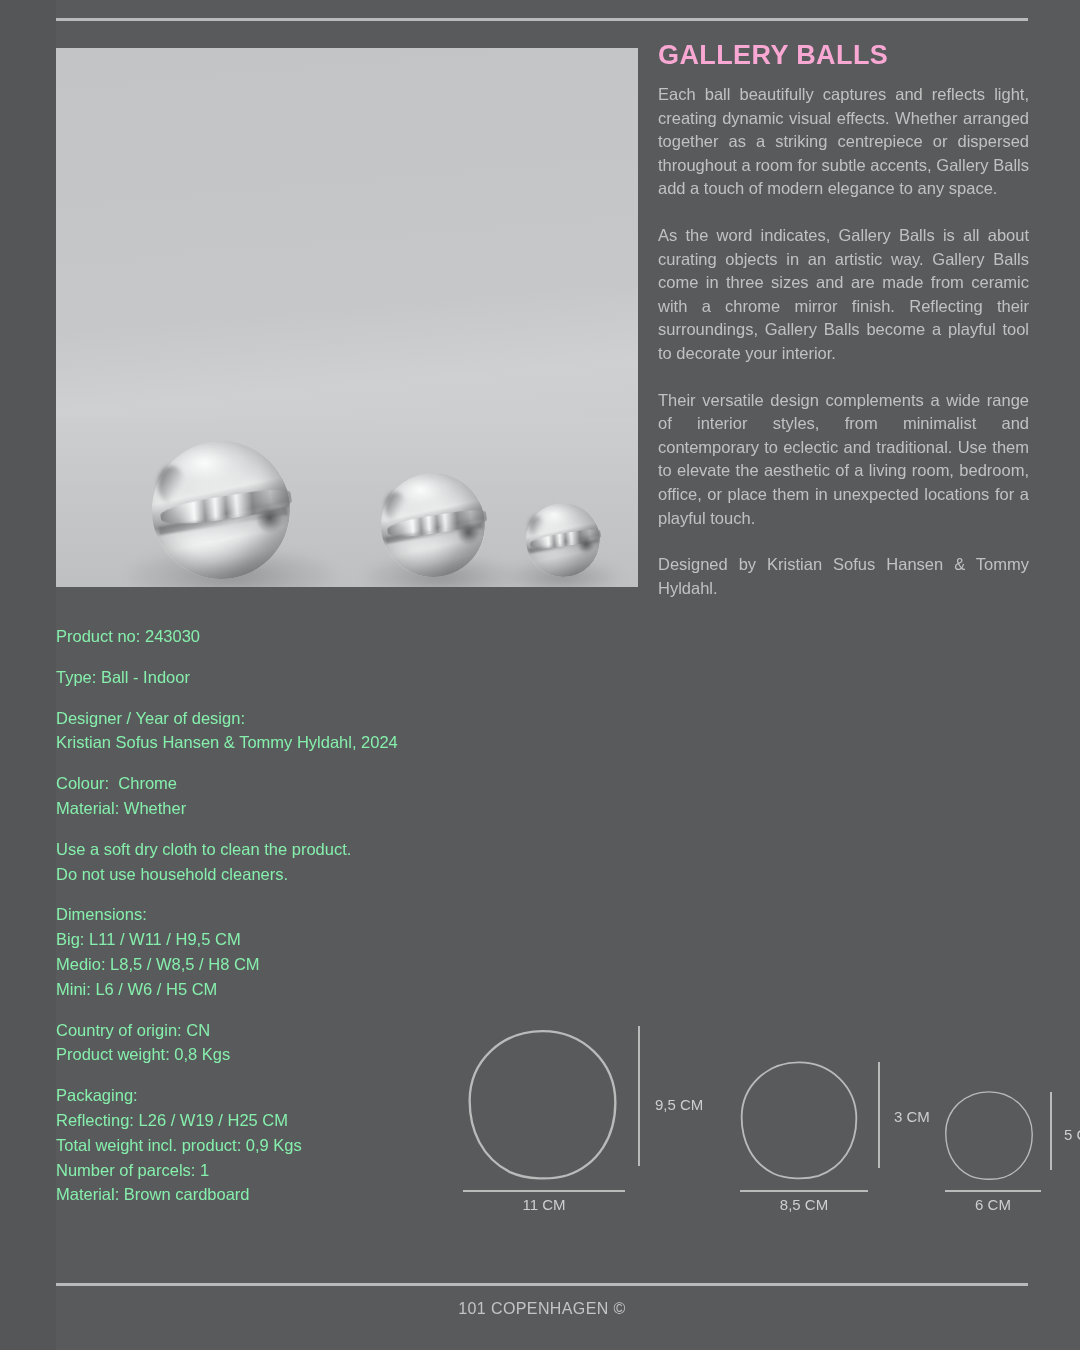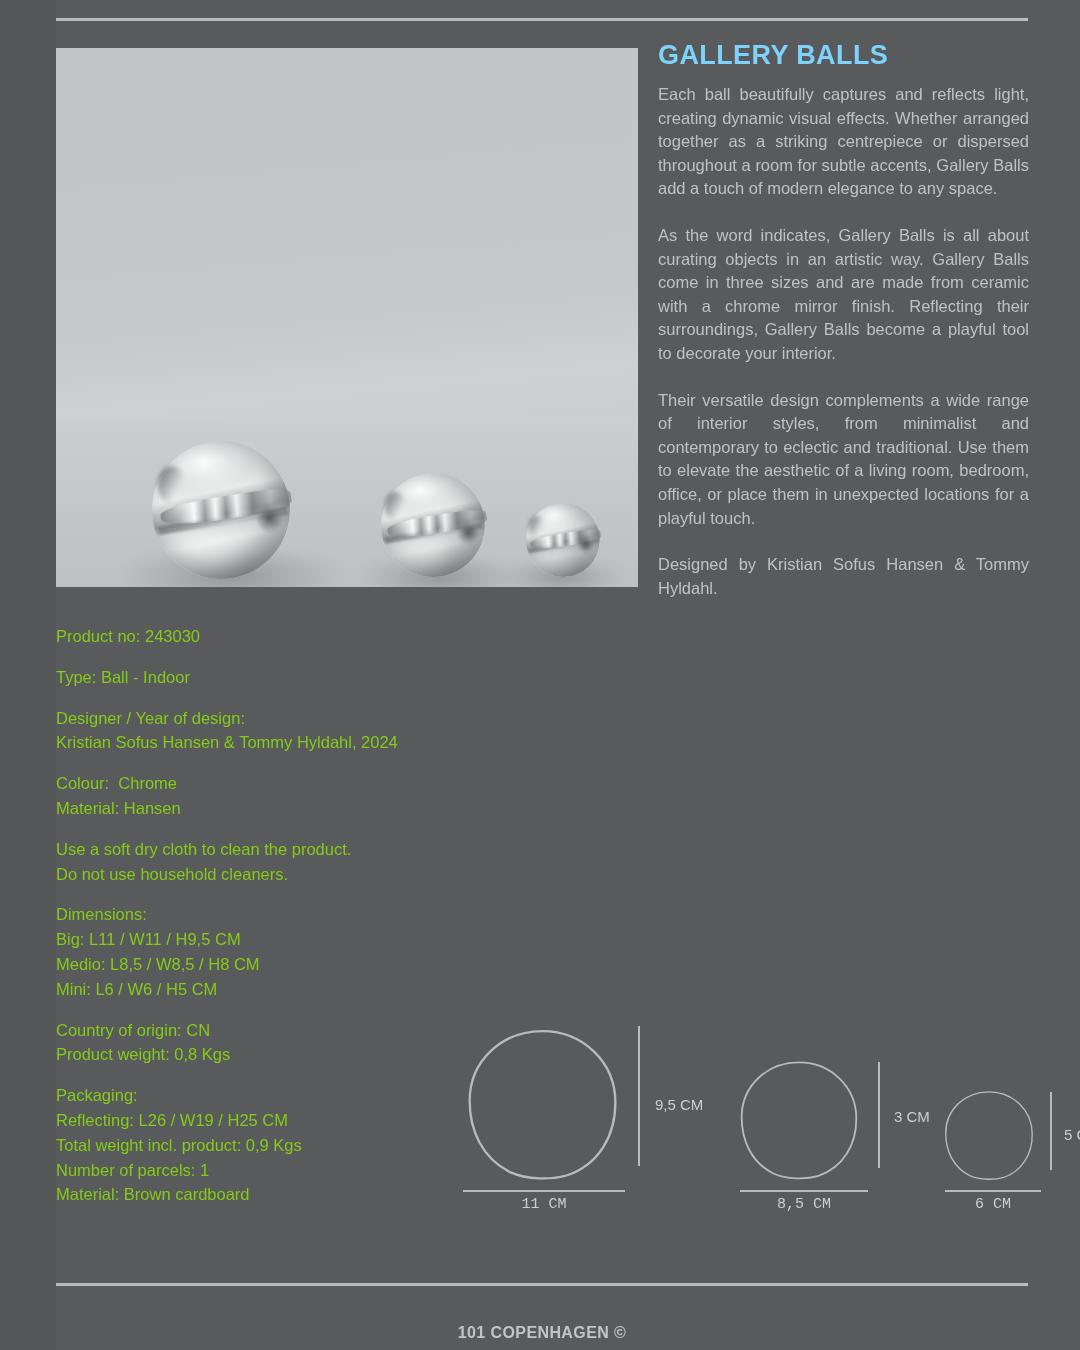--- a/index.html
+++ b/index.html
@@ -123,40 +123,40 @@
     position: absolute;
     left: 602px;
     top: 40px;
     width: 371px;
   }
   .title {
     margin: 0 0 12px 0;
     font-size: 27px;
     font-weight: bold;
     letter-spacing: 0.4px;
-    color: #7dd3fc;
+    color: #f9a8d4;
     font-stretch: condensed;
   }
   .desc-p {
     margin: 0 0 23px 0;
     font-size: 16.5px;
     line-height: 23.6px;
     color: #c0c2c1;
     text-align: justify;
     text-justify: inter-word;
   }
   .desc-p:last-child { margin-bottom: 0; }
 
   
   .spec-col {
     position: absolute;
     left: 0px;
     top: 624px;
     width: 420px;
-    color: #84cc16;
+    color: #86efac;
     font-size: 16.5px;
     line-height: 24.8px;
   }
   .spec-block { margin-bottom: 16px; }
   .spec-block:last-child { margin-bottom: 0; }
   .spec-line { white-space: pre; }
 
   
   .dims {
     position: absolute;
@@ -175,34 +175,33 @@
     position: absolute;
     height: 2px;
     background: #b9bbba;
   }
   .dimlabel {
     position: absolute;
     color: #cdcfce;
     font-size: 15px;
     white-space: nowrap;
   }
-  .dimlabel.below { text-align: center; font-family: Liberation Mono, monospace; }
+  .dimlabel.below { text-align: center; }
 
   
   .footer {
     position: absolute;
     left: 0;
     top: 1300px;
     width: 972px;
     text-align: center;
     color: #c3c5c4;
     font-size: 16px;
     letter-spacing: 0.4px;
-    font-weight: bold;
-    margin-top: 24px;
+    font-weight: normal;
   }
 </style>
 </head>
 <body>
 
 <div class="page">
 
   <div class="rule rule-top"></div>
 
   <div class="photo">
@@ -248,21 +247,21 @@
       </div>
       <div class="spec-block">
         <div class="spec-line">Type: Ball - Indoor</div>
       </div>
       <div class="spec-block">
         <div class="spec-line">Designer / Year of design:</div>
         <div class="spec-line">Kristian Sofus Hansen &amp; Tommy Hyldahl, 2024</div>
       </div>
       <div class="spec-block">
         <div class="spec-line">Colour:  Chrome</div>
-        <div class="spec-line">Material: Hansen</div>
+        <div class="spec-line">Material: Whether</div>
       </div>
       <div class="spec-block">
         <div class="spec-line">Use a soft dry cloth to clean the product.</div>
         <div class="spec-line">Do not use household cleaners.</div>
       </div>
       <div class="spec-block">
         <div class="spec-line">Dimensions:</div>
         <div class="spec-line">Big: L11 / W11 / H9,5 CM</div>
         <div class="spec-line">Medio: L8,5 / W8,5 / H8 CM</div>
         <div class="spec-line">Mini: L6 / W6 / H5 CM</div>

